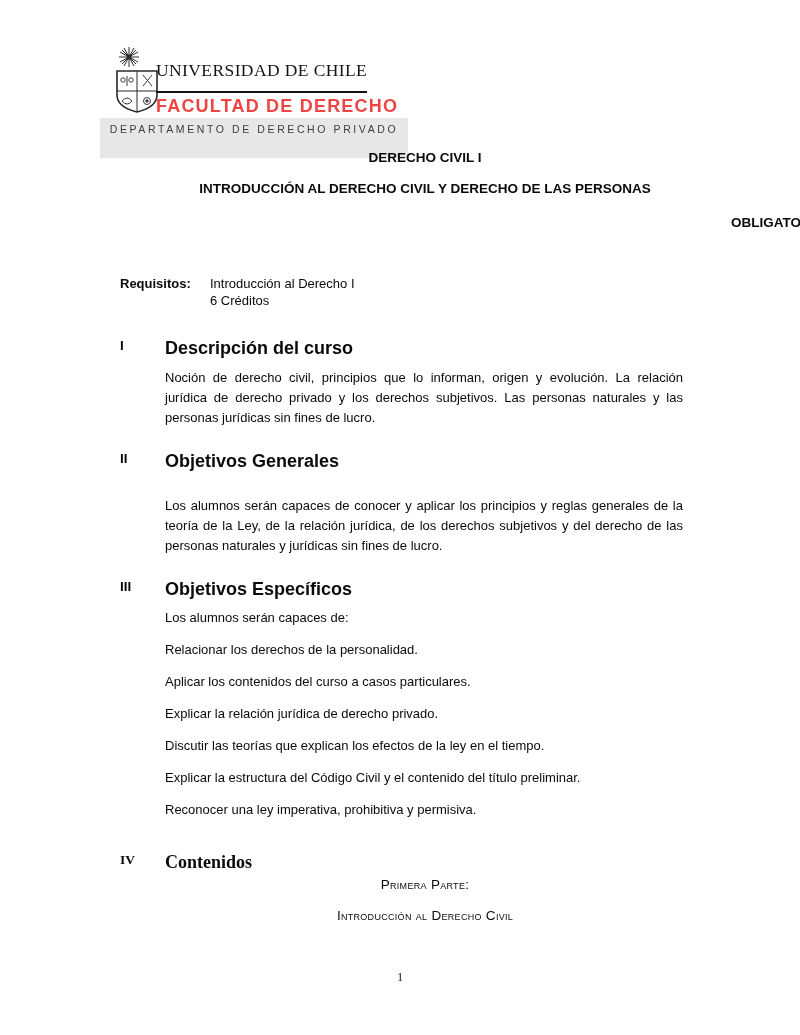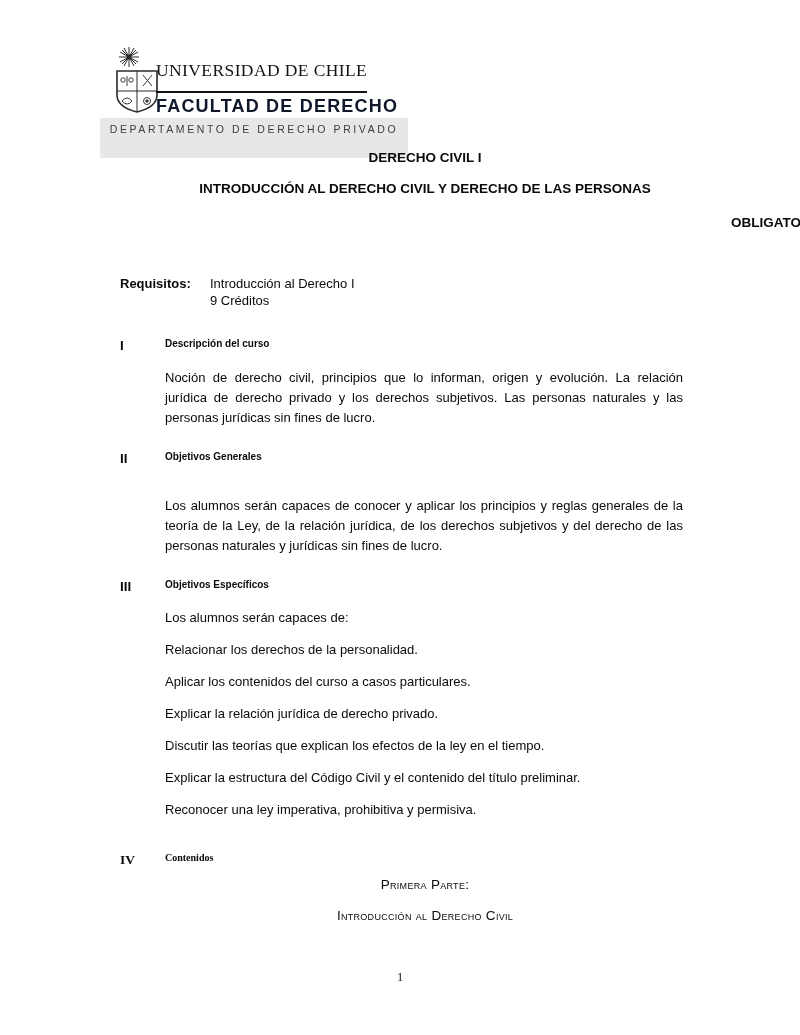--- a/index.html
+++ b/index.html
@@ -24,21 +24,21 @@
     color: #141414;
     padding-bottom: 10px;
     border-bottom: 2px solid #141414;
     white-space: nowrap;
   }
   .faculty-name {
     margin-top: 3px;
     font-size: 18px;
     font-weight: 700;
     letter-spacing: 1.2px;
-    color: #0f172a;
+    color: #ef4444;
     white-space: nowrap;
   }
   .dept-banner {
     position: absolute;
     left: 100px; top: 118px;
     width: 308px; height: 40px;
     background: #e7e7e7;
     font-size: 10.5px;
     letter-spacing: 2.6px;
     color: #3d3d3d;
@@ -52,21 +52,21 @@
   .t1 { top: 150px; }
   .t2 { top: 181px; }
   .t3 { top: 215px; text-align: right; }
   
   .requirements { position: absolute; left: 120px; top: 275px; display: flex; }
   .req-label { width: 90px; font-size: 13px; font-weight: 700; line-height: 17px; }
   .req-values { font-size: 13px; font-weight: 400; line-height: 17px; }
   
   .section-heading { position: absolute; left: 120px; display: flex; }
   .sec-numeral { width: 45px; font-size: 13.5px; font-weight: 700; }
-  .sec-title { font-size: 10px; font-weight: 700; }
+  .sec-title { font-size: 18px; font-weight: 700; }
   .sh1 { top: 338px; }
   .sh2 { top: 451px; }
   .sh3 { top: 579px; justify-content: center; }
   .sh4 { top: 852px; font-family: Liberation Serif, serif; }
   .body-para {
     position: absolute; left: 165px; width: 518px;
     font-size: 13px; line-height: 20px;
     text-align: justify;
   }
   .bp1 { top: 368px; }
@@ -125,21 +125,21 @@
   <div class="dept-banner">DEPARTAMENTO DE DERECHO PRIVADO</div>
 
   <div class="center-line doc-title t1">DERECHO CIVIL I</div>
   <div class="center-line doc-title t2">INTRODUCCIÓN AL DERECHO CIVIL Y DERECHO DE LAS PERSONAS</div>
   <div class="center-line doc-title t3">OBLIGATORIO</div>
 
   <div class="requirements">
     <div class="req-label">Requisitos:</div>
     <div class="req-values">
       <div>Introducción al Derecho I</div>
-      <div>9 Créditos</div>
+      <div>6 Créditos</div>
     </div>
   </div>
 
   <div class="section-heading sh1">
     <span class="sec-numeral">I</span>
     <span class="sec-title">Descripción del curso</span>
   </div>
   <div class="body-para bp1">Noción de derecho civil, principios que lo informan, origen y evolución. La relación jurídica de derecho privado y los derechos subjetivos. Las personas naturales y las personas jurídicas sin fines de lucro.</div>
 
   <div class="section-heading sh2">

